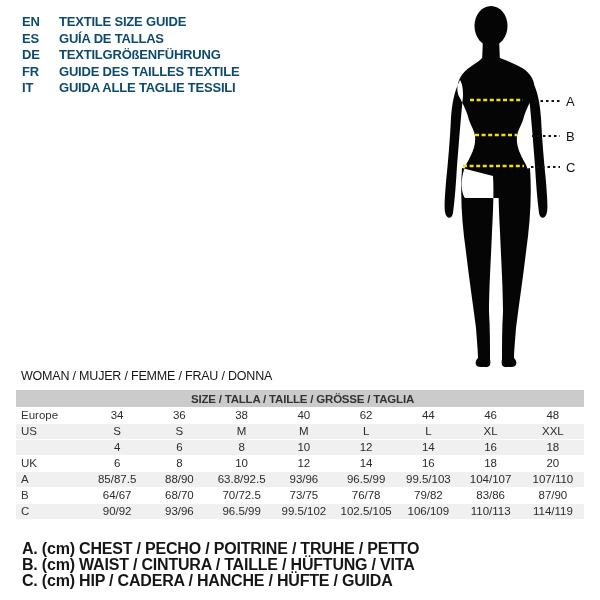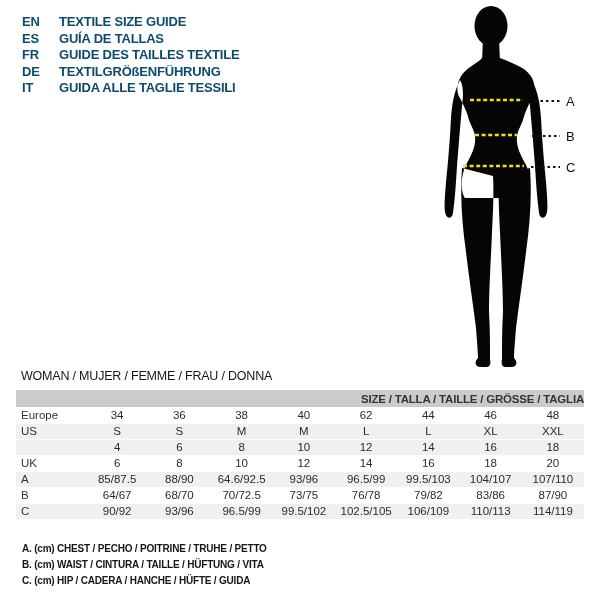--- a/index.html
+++ b/index.html
@@ -14,55 +14,55 @@
   
   .figure{position:absolute;left:420px;top:0;width:180px;height:372px;}
   .figure svg{display:block;width:100%;height:100%;}
   .marker-label{font-family:"Liberation Sans",sans-serif;font-size:13px;fill:#111;}
   
   .woman-title{position:absolute;left:21px;top:369px;font-size:12.5px;font-weight:normal;letter-spacing:-0.2px;color:#161616;}
   
   .size-table{position:absolute;left:16px;top:390px;width:568px;border-collapse:collapse;table-layout:fixed;}
   .size-table th{
     background:#cbcbcb;height:17px;font-size:11.5px;font-weight:700;color:#333;
-    text-align:right;padding:0 0 0 5px;letter-spacing:-0.2px;margin-left:28px;
+    text-align:center;padding:0 0 0 5px;letter-spacing:-0.2px;margin-left:28px;
   }
   .size-table td{
     font-size:11.5px;color:#2b2b2b;text-align:center;padding:0;height:15px;line-height:15px;
     white-space:nowrap;overflow:hidden;
   }
   .size-table tr{border-bottom:1px solid #fff;}
   .size-table td.rlabel{text-align:left;padding-left:5px;color:#333;}
   .size-table col.labelcol{width:70px;}
   .size-table tr.shaded{background:#f0f0f0;}
   
   .legend{position:absolute;left:22px;top:541px;}
-  .legend-line{font-size:10px;font-weight:bold;line-height:16.2px;letter-spacing:-0.2px;color:#161616;}
+  .legend-line{font-size:16px;font-weight:bold;line-height:16.2px;letter-spacing:-0.2px;color:#161616;}
 </style>
 </head>
 <body>
 
 <div class="screen">
 
   <div class="langs">
       <div class="lang-row">
         <span class="lang-code">EN</span>
         <span class="lang-label">TEXTILE SIZE GUIDE</span>
       </div>
       <div class="lang-row">
         <span class="lang-code">ES</span>
         <span class="lang-label">GUÍA DE TALLAS</span>
       </div>
       <div class="lang-row">
+        <span class="lang-code">DE</span>
+        <span class="lang-label">TEXTILGRÖßENFÜHRUNG</span>
+      </div>
+      <div class="lang-row">
         <span class="lang-code">FR</span>
         <span class="lang-label">GUIDE DES TAILLES TEXTILE</span>
-      </div>
-      <div class="lang-row">
-        <span class="lang-code">DE</span>
-        <span class="lang-label">TEXTILGRÖßENFÜHRUNG</span>
       </div>
       <div class="lang-row">
         <span class="lang-code">IT</span>
         <span class="lang-label">GUIDA ALLE TAGLIE TESSILI</span>
       </div>
     </div>
 
   <div class="figure">
     <svg viewBox="0 0 180 372">
       <g fill="#050505" stroke="none">
@@ -170,21 +170,21 @@
           <td>12</td>
           <td>14</td>
           <td>16</td>
           <td>18</td>
           <td>20</td>
         </tr>
         <tr class="shaded">
           <td class="rlabel">A</td>
           <td>85/87.5</td>
           <td>88/90</td>
-          <td>64.6/92.5</td>
+          <td>63.8/92.5</td>
           <td>93/96</td>
           <td>96.5/99</td>
           <td>99.5/103</td>
           <td>104/107</td>
           <td>107/110</td>
         </tr>
         <tr>
           <td class="rlabel">B</td>
           <td>64/67</td>
           <td>68/70</td>

